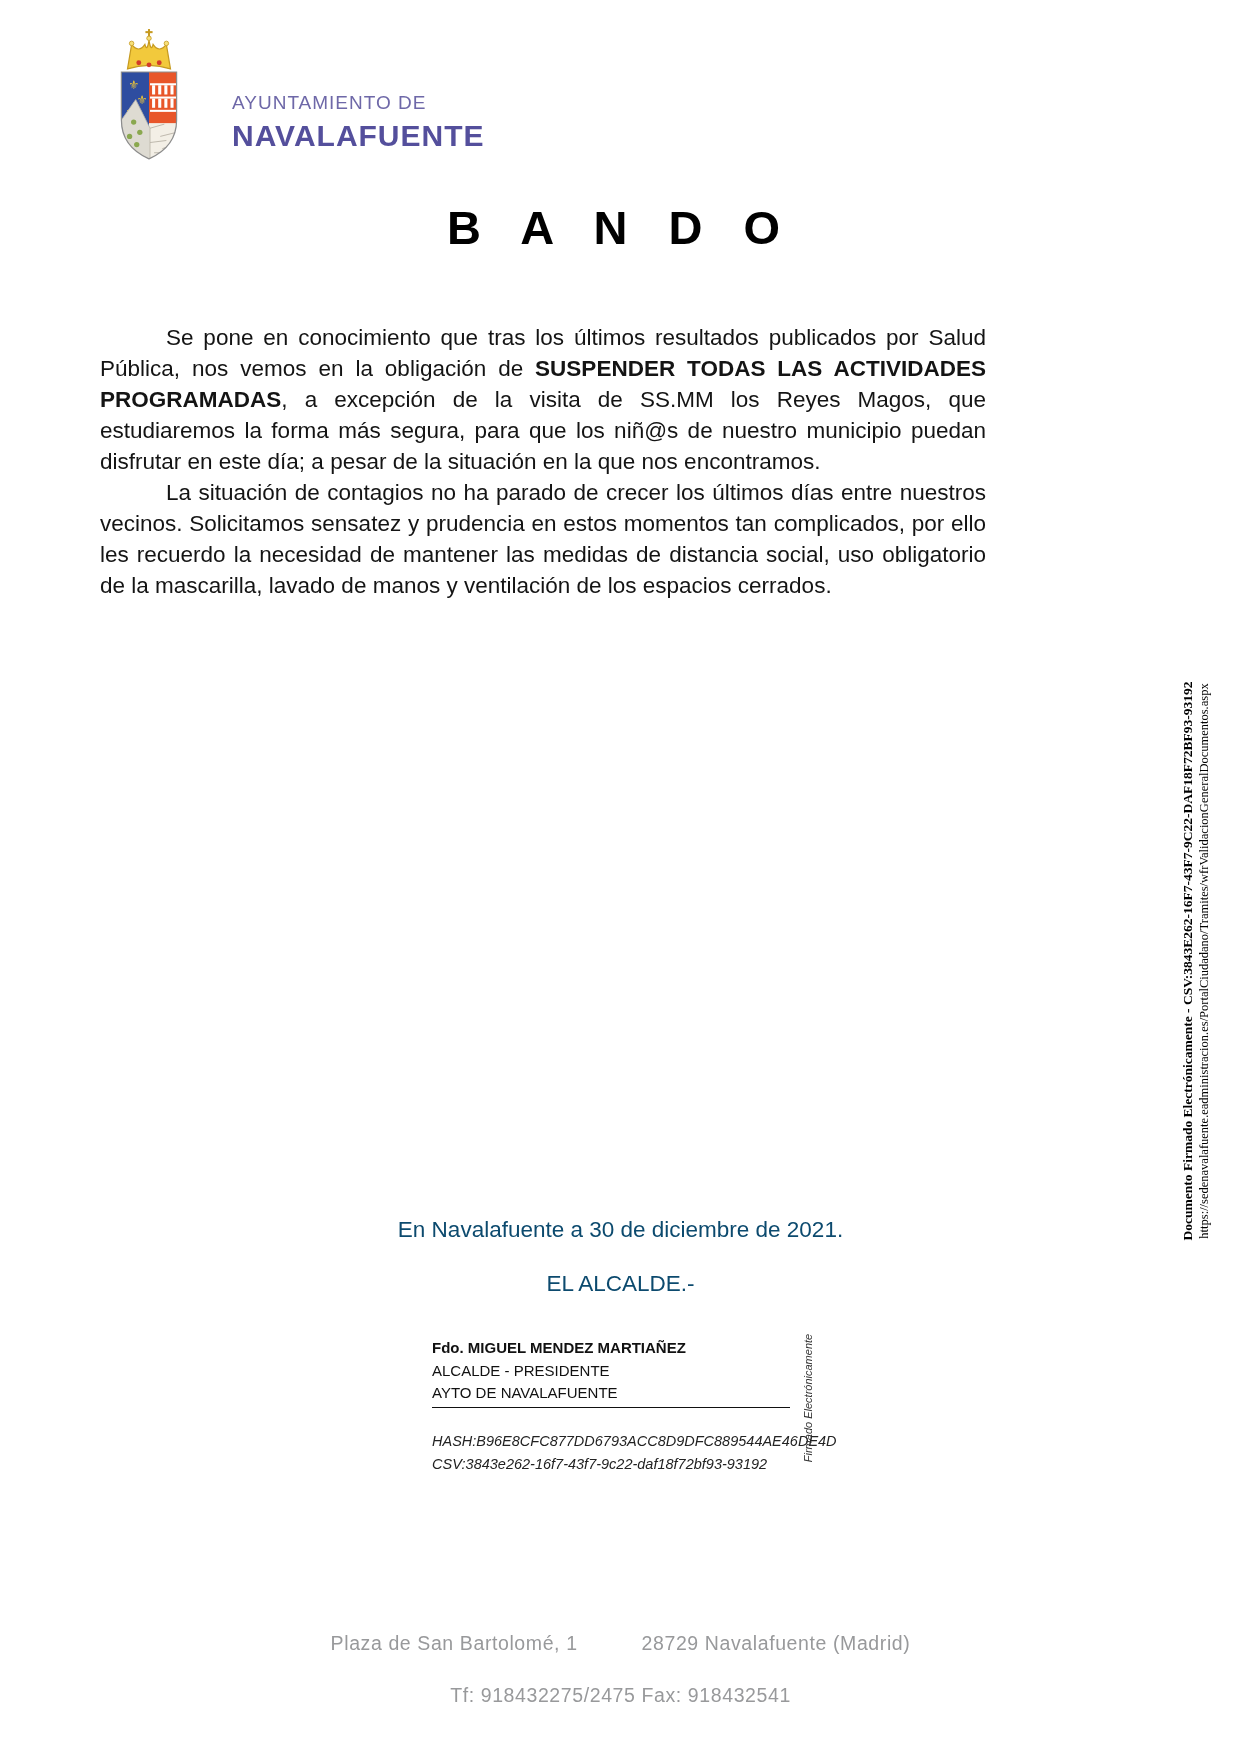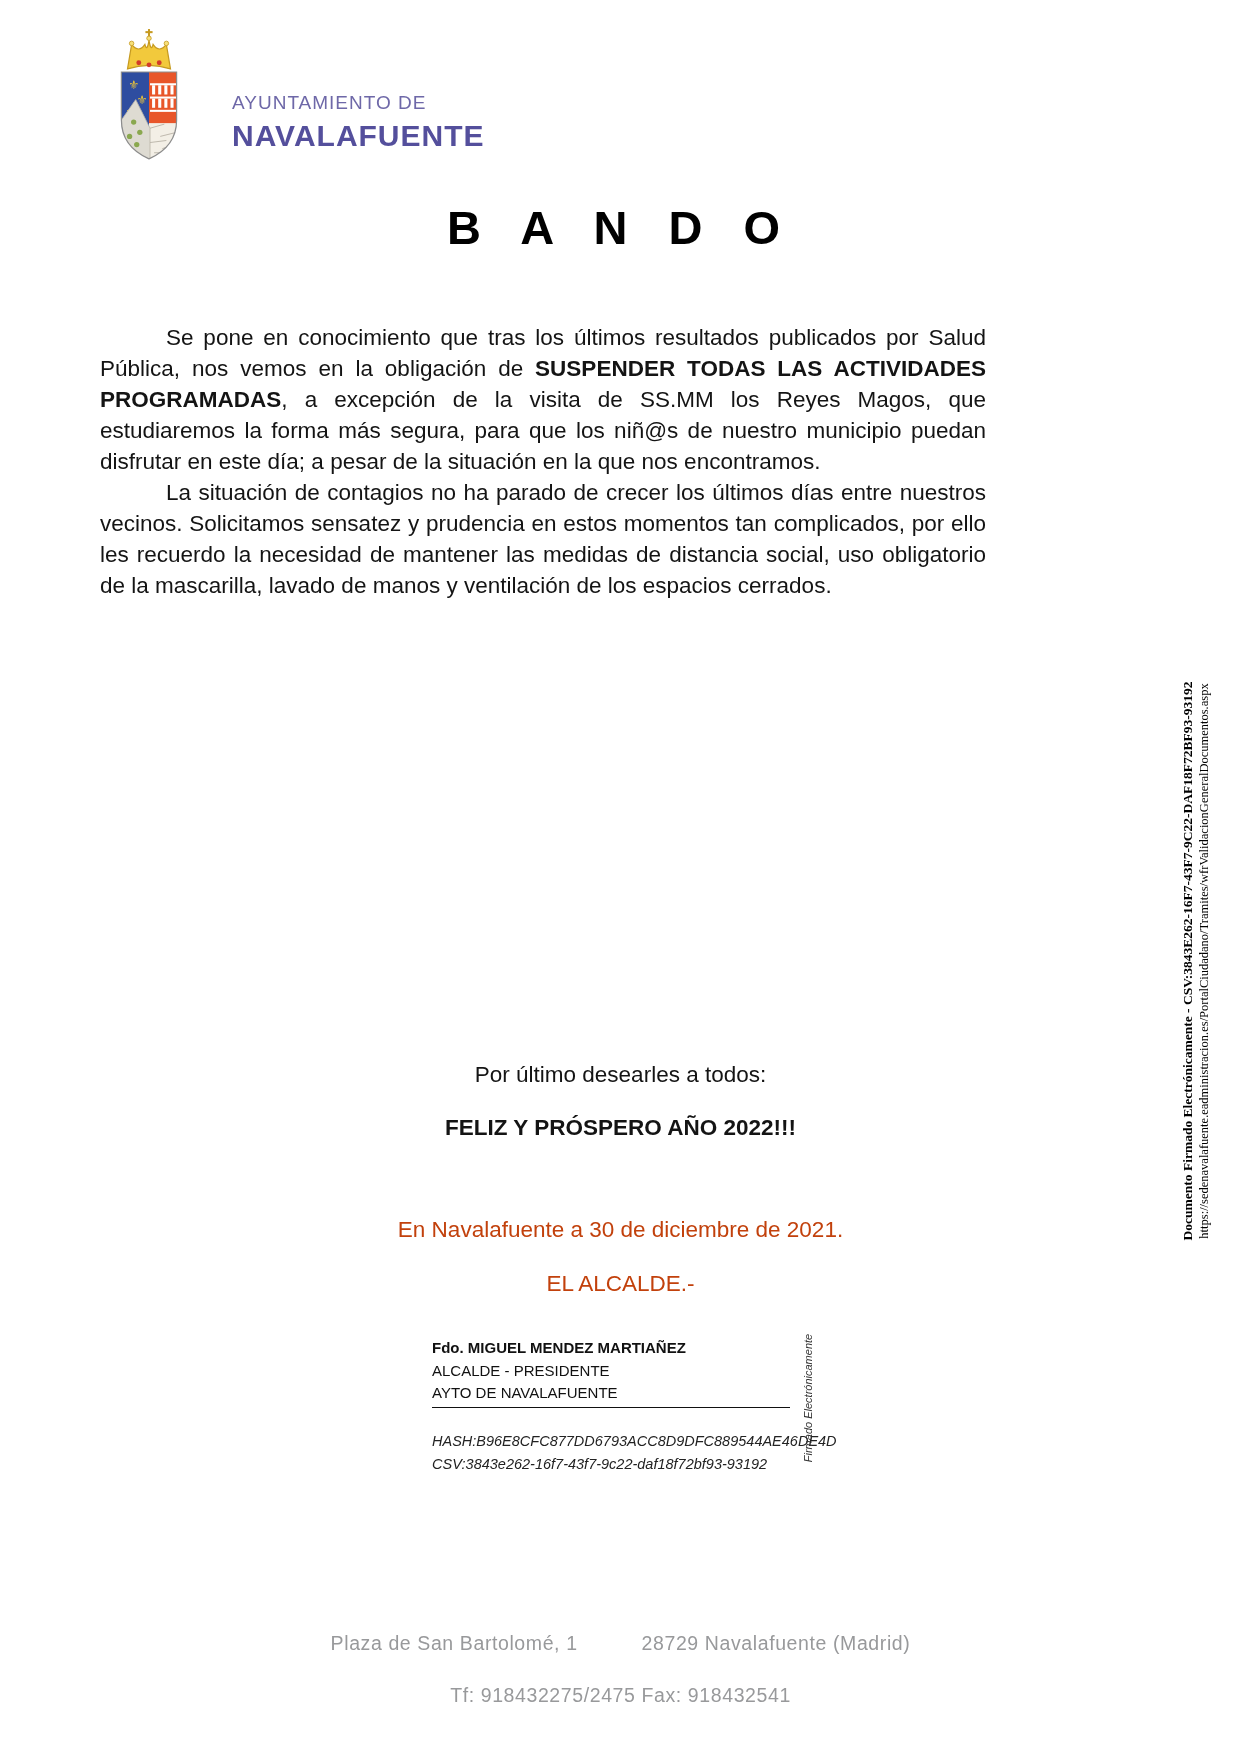--- a/index.html
+++ b/index.html
@@ -35,21 +35,21 @@
   .bold-inline { font-weight: bold; }
 
   .center-lines {
     position: absolute; left: 0; top: 1048px; width: 1241px;
     text-align: center; font-size: 22.5px; line-height: 53px; color: #141414;
   }
   .wish-line { font-weight: bold; }
 
   .date-lines {
     position: absolute; left: 0; top: 1203px; width: 1241px;
-    text-align: center; font-size: 22.5px; line-height: 54px; color: #c2410c;
+    text-align: center; font-size: 22.5px; line-height: 54px; color: #0c4a6e;
   }
 
   
   .sig-block {
     position: absolute; left: 432px; top: 1337px; width: 360px;
     font-size: 15px; line-height: 22.5px; color: #111111;
   }
   .sig-name { font-weight: bold; }
   .sig-rule { border-bottom: 1.5px solid #111; margin-top: 2px; width: 358px; }
   .sig-hash { margin-top: 22px; font-style: italic; font-size: 14.5px; line-height: 23px; color: #222; }
@@ -140,24 +140,20 @@
     <div class="org-line2">NAVALAFUENTE</div>
   </div>
 
   <div class="doc-title">B A N D O</div>
 
   <div class="doc-body">
     <p><span>Se pone en conocimiento que tras los últimos resultados publicados por Salud Pública, nos vemos en la obligación de </span><span class="bold-inline">SUSPENDER TODAS LAS ACTIVIDADES PROGRAMADAS</span><span>, a excepción de la visita de SS.MM los Reyes Magos, que estudiaremos la forma más segura, para que los niñ@s de nuestro municipio puedan disfrutar en este día; a pesar de la situación en la que nos encontramos.</span></p>
     <p>La situación de contagios no ha parado de crecer los últimos días entre nuestros vecinos. Solicitamos sensatez y prudencia en estos momentos tan complicados, por ello les recuerdo la necesidad de mantener las medidas de distancia social, uso obligatorio de la mascarilla, lavado de manos y ventilación de los espacios cerrados.</p>
   </div>
 
-  <div class="center-lines">
-    <div>Por último desearles a todos:</div>
-    <div class="wish-line">FELIZ Y PRÓSPERO AÑO 2022!!!</div>
-  </div>
 
   <div class="date-lines">
     <div>En Navalafuente a 30 de diciembre de 2021.</div>
     <div>EL ALCALDE.-</div>
   </div>
 
   <div class="sig-block">
     <div class="sig-name">Fdo. MIGUEL MENDEZ MARTIAÑEZ</div>
     <div>ALCALDE - PRESIDENTE</div>
     <div>AYTO DE NAVALAFUENTE</div>

